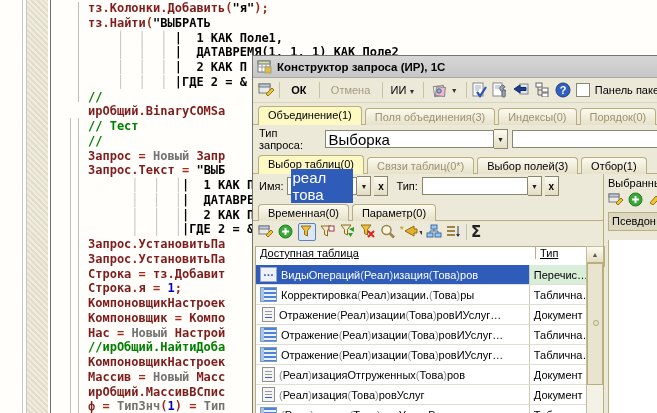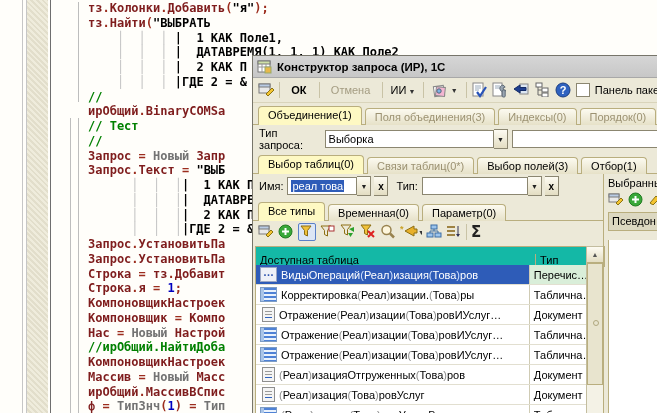--- a/index.html
+++ b/index.html
@@ -43,36 +43,36 @@
     padding-left:5px;align-items:flex-end;border-bottom:1px solid #b9ae7e;}
   .tab{border:1px solid #b9ae7e;border-bottom:none;border-radius:4px 4px 0 0;
     padding:2px 9px 2px 9px;background:linear-gradient(#fcfaf0,#e6e1c8);
     font-size:11px;color:#000;position:relative;top:1px;cursor:default;}
   .tab.active{background:#fef9c3;padding-bottom:4px;top:1px;font-weight:normal;}
   .tab.dim{color:#9c9272;text-align:right;}
   
   .row{position:absolute;left:0;right:0;display:flex;align-items:center;gap:4px;
     padding-left:6px;}
   .field{background:#fff;border:1px solid #8b8670;height:16px;display:flex;
-    align-items:center;padding:0 3px;font-size:11px;}
+    align-items:center;padding:0 3px;font-size:15px;}
   .combo-btn{width:13px;height:18px;background:linear-gradient(#fdfbf2,#e3ddc2);
     border:1px solid #8b8670;border-left:none;display:flex;align-items:center;
     justify-content:center;font-size:7px;color:#222;}
   .x-btn{width:13px;height:18px;background:linear-gradient(#fdfbf2,#e3ddc2);
     border:1px solid #8b8670;border-left:none;display:flex;align-items:center;
     justify-content:center;font-size:10px;font-weight:bold;}
   .seltext{background:#2e5cb8;color:#fff;padding:0 1px;}
   
   .icostrip{position:absolute;left:2px;display:flex;align-items:center;gap:4px;
     padding-left:3px;height:24px;}
   .pressed{border:1px solid #5a80c8;background:#dce6f5;border-radius:2px;}
   .sigma{font-size:15px;font-weight:bold;color:#222;font-family:"DejaVu Sans",sans-serif;}
   
-  .thead{position:absolute;background:#14b8a6;border:1px solid #b9ae7e;
-    display:flex;align-items:flex-end;text-decoration:underline;}
+  .thead{position:absolute;background:#ffffff;border:1px solid #b9ae7e;
+    display:flex;align-items:flex-start;text-decoration:underline;}
   .thead .hc{padding:0 4px;overflow:hidden;white-space:nowrap;}
   .tbody{position:absolute;background:#fff;border-left:1px solid #b9ae7e;overflow:hidden;}
   .trow{height:19px;display:flex;align-items:center;border-bottom:1px solid #e2dfd0;}
   .tcell{height:100%;display:flex;align-items:center;overflow:hidden;white-space:nowrap;}
   .tcell.name{width:275px;border-right:1px solid #cfcbb4;padding-left:2px;}
   .tcell.type{width:55px;padding-left:4px;}
   .trow.sel .tcell.name{background:#2e5cb8;color:#fff;}
   .trow.sel .tcell.name .paren{color:#cfe0ff;}
   .tcell.type.hl{background:#d9eed9;}
   .paren{color:#8c8c8c;}
@@ -227,21 +227,20 @@
       </span>
       <span class="combo-btn" style="margin-left:-4px">▼</span>
       <span class="x-btn" style="margin-left:-1px">x</span>
     <span style="margin-left:4px">Тип:</span>
     <span class="field" style="width:98px"></span>
       <span class="combo-btn" style="margin-left:-4px">▼</span>
       <span class="x-btn" style="margin-left:-1px">x</span>
   </div>
 
   <div class="tabstrip" style="top:142px;right:56px" id="tabs-types">
-      <div class="tab active">Все типы</div>
       <div class="tab">Временная(0)</div>
       <div class="tab">Параметр(0)</div>
     </div>
 
   <div class="icostrip" style="top:164px">
     <span class="icon16">
       <svg width="15" height="13">
           <rect x="1" y="2" width="10" height="8" fill="#e9e9e9" stroke="#7a7a7a"></rect>
           <rect x="1" y="2" width="10" height="3" fill="#b9cbe4" stroke="#7a7a7a"></rect>
           <polygon points="8,11 13,6 15,8 10,13" fill="#f4c431" stroke="#8a7313"></polygon>

